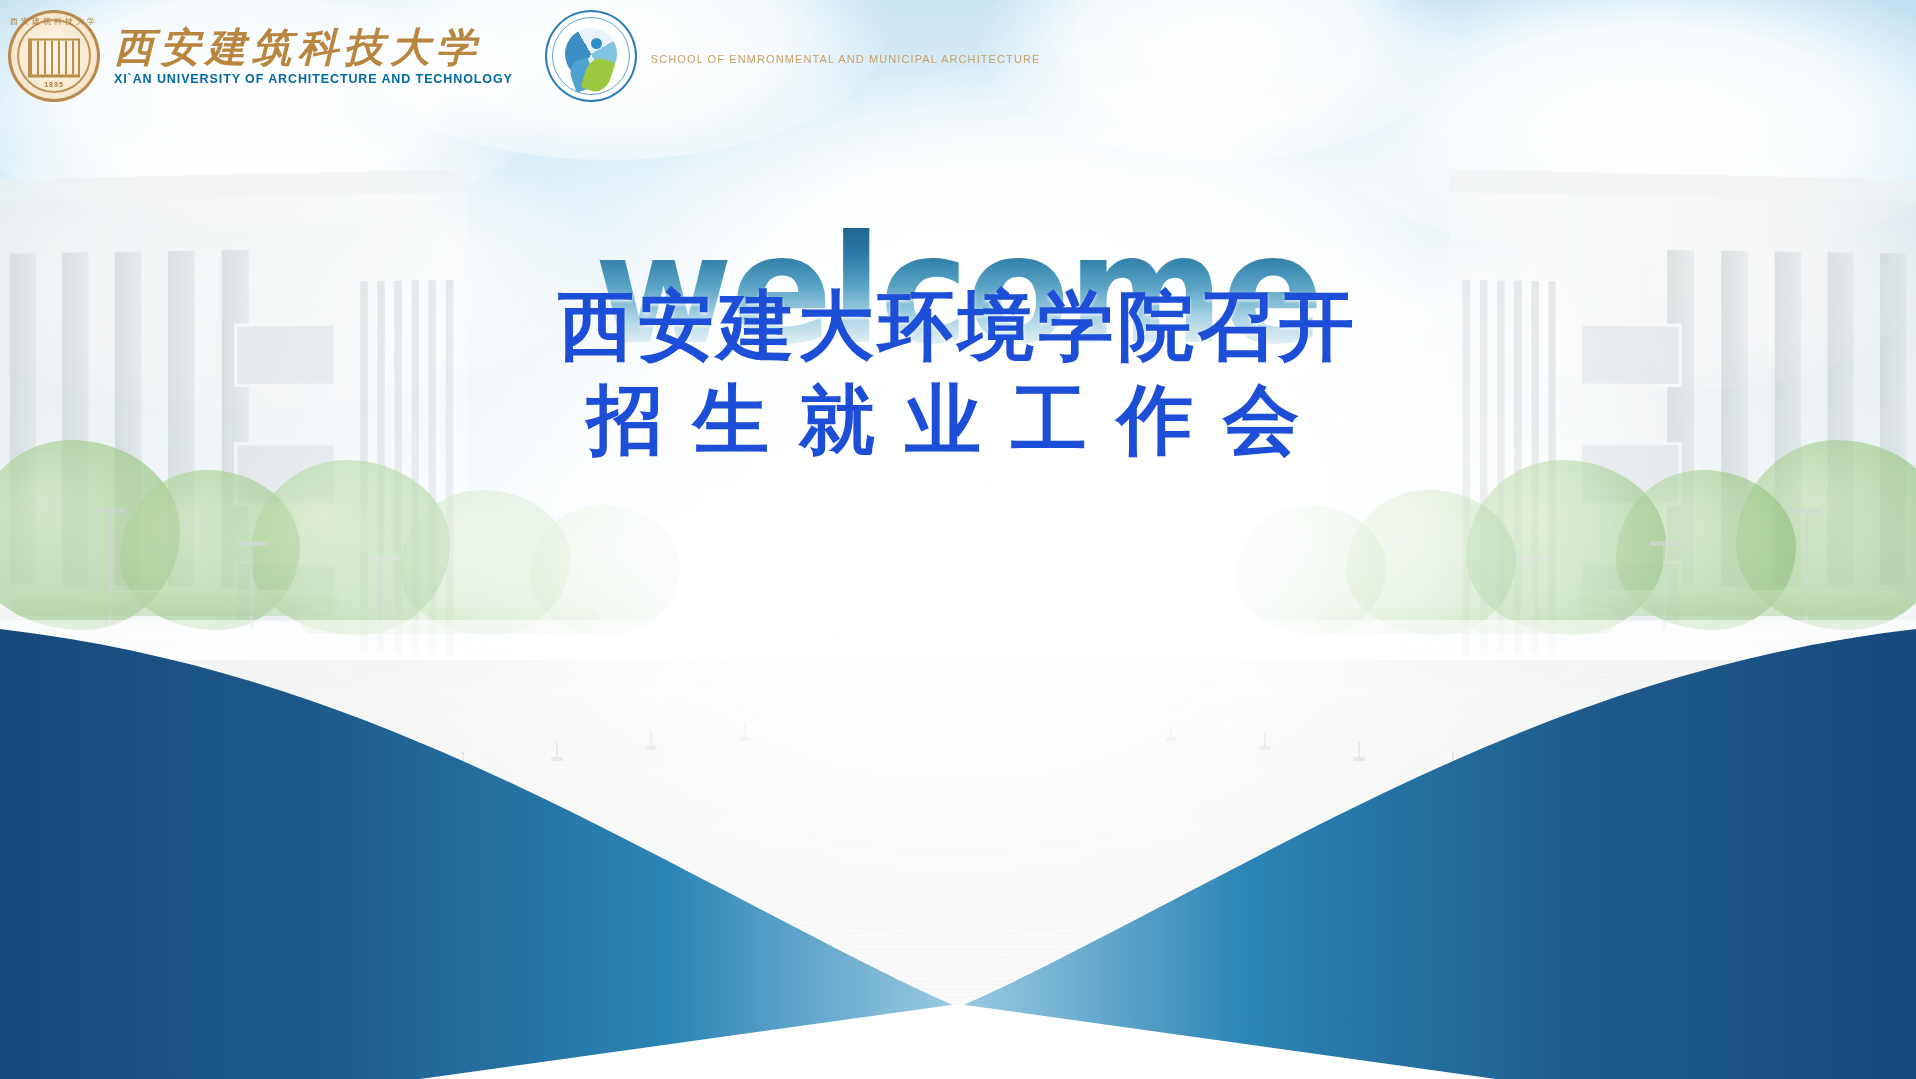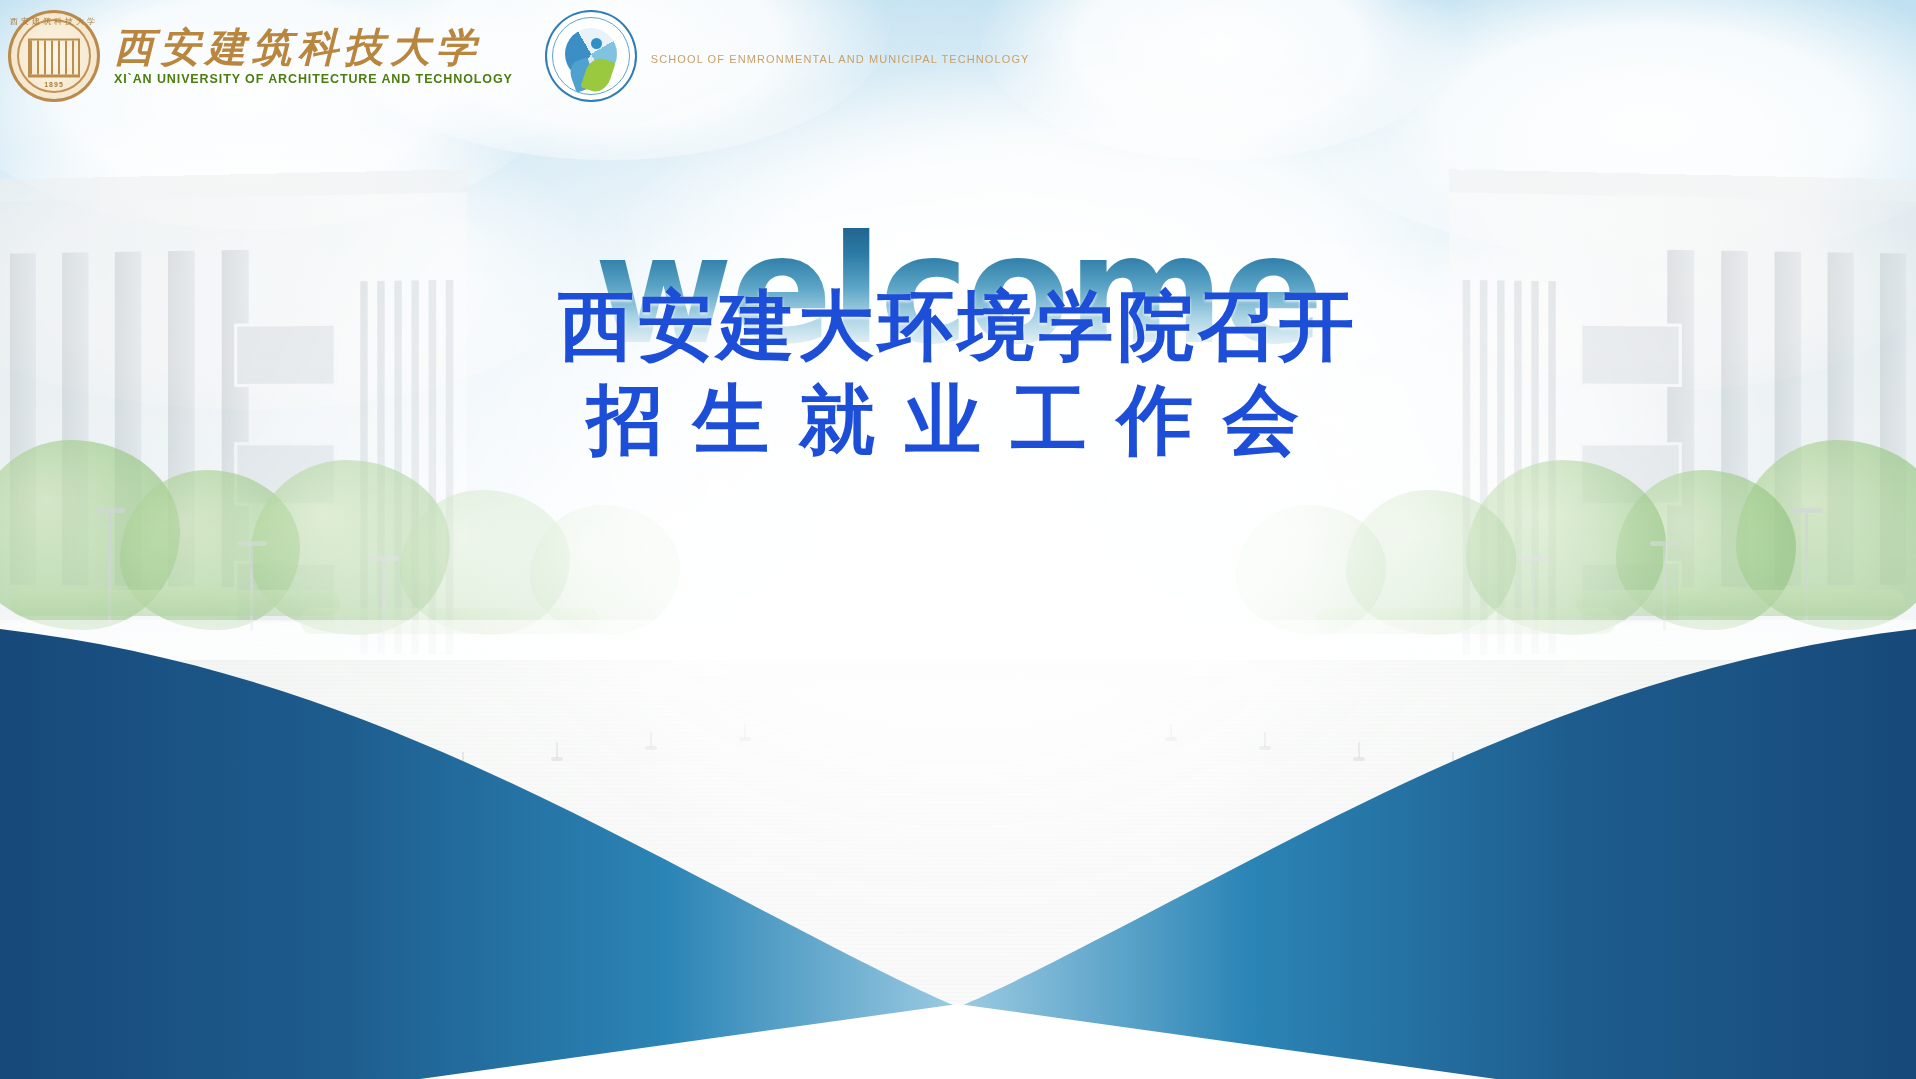--- a/index.html
+++ b/index.html
@@ -110,21 +110,21 @@
   .leafA{left:40px;top:48px;width:26px;height:34px;background:#9ac83f;transform:rotate(18deg);}
   .leafB{left:26px;top:50px;width:22px;height:30px;background:#4fa2cf;transform:rotate(-20deg);}
   .seal-dot{position:absolute;left:46px;top:28px;width:11px;height:11px;border-radius:50%;background:#2f8fc6;}
 
   .names{margin-left:14px;}
   .cn-name{font-family:"DejaVu Serif","Liberation Serif",serif;
            font-size:40px;font-weight:bold;color:#b8863f;letter-spacing:6px;line-height:1;
            font-style:italic;white-space:nowrap;
            text-shadow:0 1px 0 rgba(255,255,255,.5);}
   .cn-name.small{font-size:34px;letter-spacing:3px;}
-  .en-name{font-size:12.5px;font-weight:bold;color:#4d7c0f;letter-spacing:.9px;margin-top:5px;white-space:nowrap;}
+  .en-name{font-size:12.5px;font-weight:bold;color:#0369a1;letter-spacing:.9px;margin-top:5px;white-space:nowrap;}
   .en-name.sub{font-size:11px;font-weight:normal;color:#c6a06a;letter-spacing:1.1px;}
 
   .gap{width:24px;}
 
   
   .titleblock{position:absolute;left:0;right:0;top:215px;z-index:25;text-align:center;}
   .welcome{
     font-size:150px;font-weight:bold;letter-spacing:-2px;line-height:1;
     font-family:"DejaVu Sans","Liberation Sans",sans-serif;
     background:linear-gradient(180deg,#1b5b86 0%,#2b7ba6 26%,#5ba4c6 48%,#a8d3e4 68%,#dcecf3 84%,#f6fbfd 96%);
@@ -293,21 +293,21 @@
     <div class="gap"></div>
 
     <div class="logolock">
       <div class="seal seal-e">
         <div class="seal-globe"></div>
         <div class="seal-leaf leafB"></div>
         <div class="seal-leaf leafA"></div>
         <div class="seal-dot"></div>
       </div>
       <div class="names">
-        <div class="en-name sub">SCHOOL OF ENMRONMENTAL AND MUNICIPAL TECHNOLOGY</div>
+        <div class="en-name sub">SCHOOL OF ENMRONMENTAL AND MUNICIPAL ARCHITECTURE</div>
       </div>
     </div>
 
   </div>
 
   <div class="titleblock">
     <div class="welcome">welcome</div>
     <div class="tline l1">西安建大环境学院召开</div>
     <div class="tline l2">招生就业工作会</div>
   </div>

